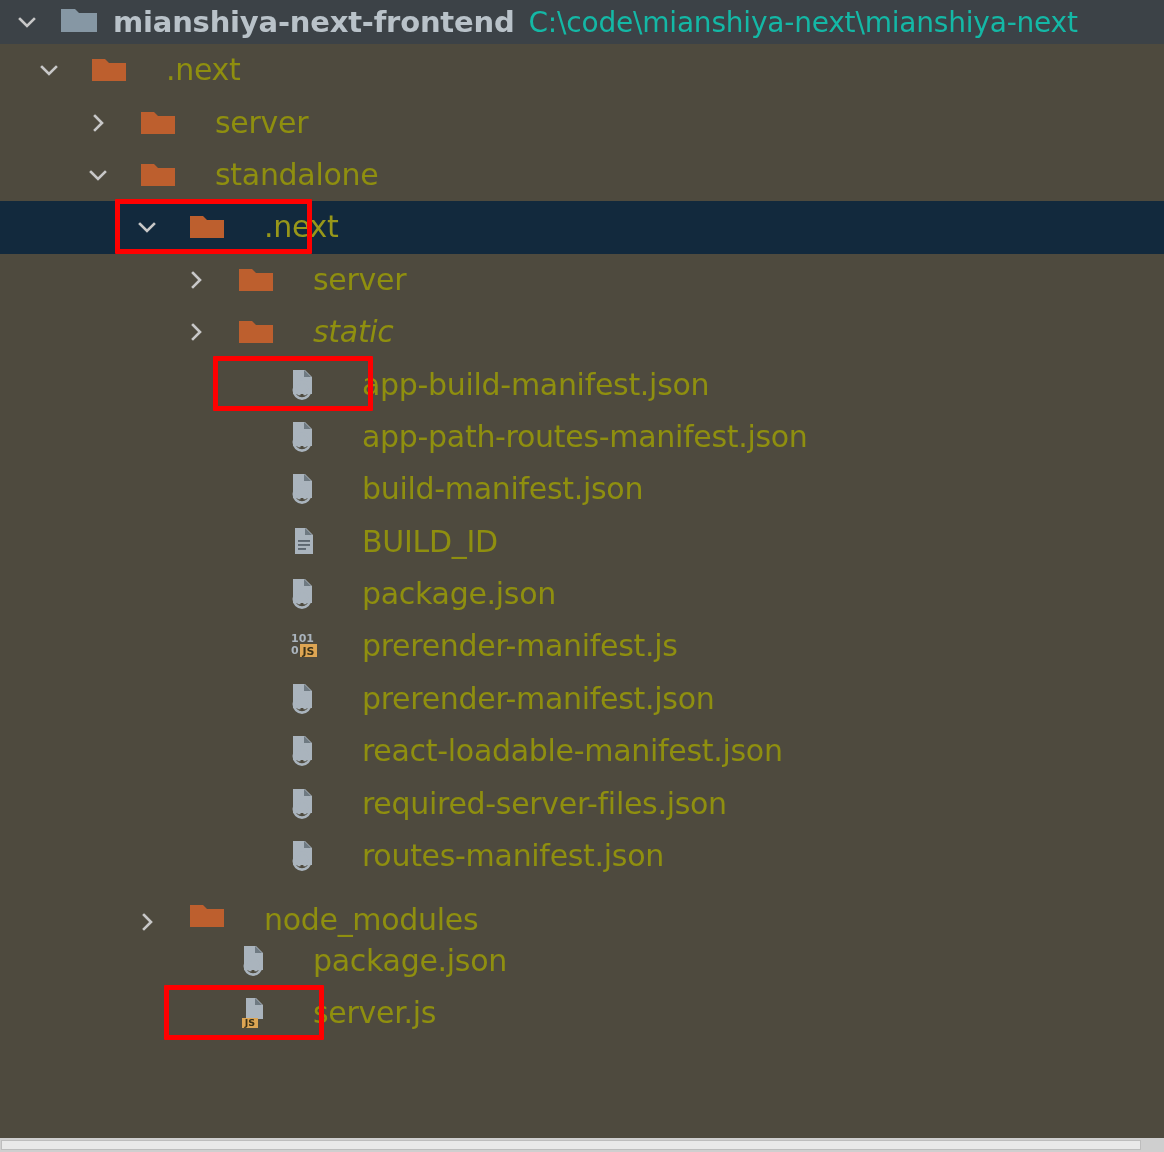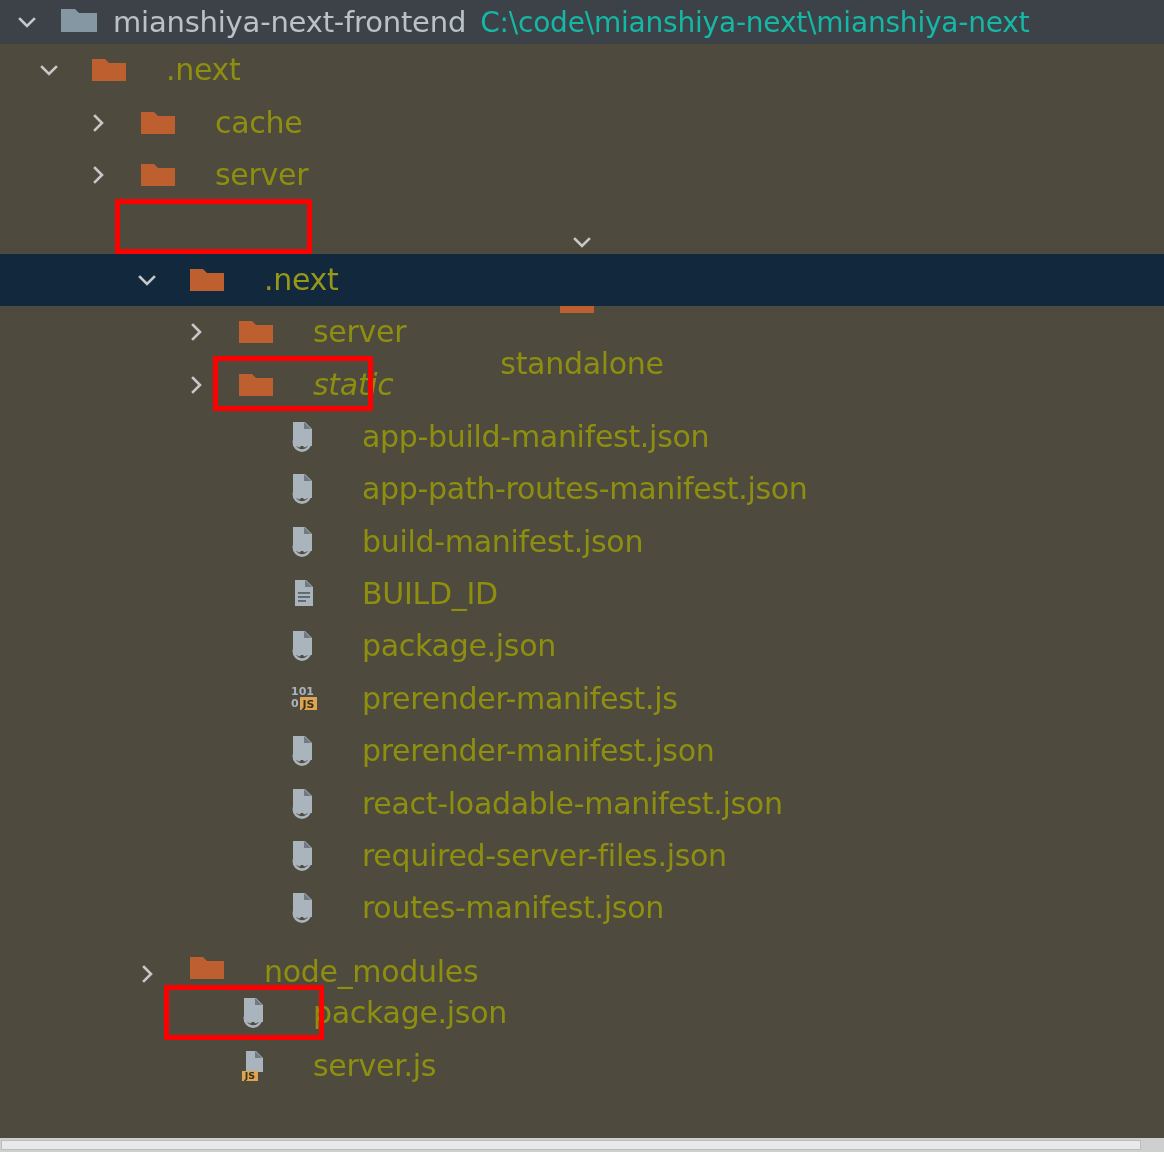--- a/index.html
+++ b/index.html
@@ -24,21 +24,21 @@
     display: flex;
     align-items: center;
     white-space: nowrap;
     overflow: hidden;
   }
   #header .chev { margin-left: 14px; }
   #header .root-icon { margin-left: 20px; }
   #header .root-name {
     margin-left: 15px;
     font-size: 29px;
-    font-weight: normal;
+    font-weight: bold;
     color: #b9c2c9;
     letter-spacing: -0.2px;
   }
   #header .root-path {
     margin-left: 14px;
     font-size: 28px;
     color: #14b8a6;
     letter-spacing: -0.2px;
   }
 
@@ -153,37 +153,23 @@
       <span class="chev">
         <svg width="26" height="26" viewBox="0 0 26 26">
           <polyline points="10,6 17,13 10,20" fill="none" stroke="#c8c8c8" stroke-width="2.6" stroke-linecap="square" stroke-linejoin="miter"></polyline>
         </svg>
       </span>
       <span class="icon">
         <svg width="36" height="28" viewBox="0 0 36 28">
           <path d="M1 3 h13 l4 4 h17 v18 H1 Z" fill="#bd5f2e"></path>
         </svg>
       </span>
-      <span class="label">cache</span>
-    </div>
-    <div class="row" style="height: 52.4px;">
-      <span class="indent" style="width:57px"></span>
-      <span class="chev">
-        <svg width="26" height="26" viewBox="0 0 26 26">
-          <polyline points="10,6 17,13 10,20" fill="none" stroke="#c8c8c8" stroke-width="2.6" stroke-linecap="square" stroke-linejoin="miter"></polyline>
-        </svg>
-      </span>
-      <span class="icon">
-        <svg width="36" height="28" viewBox="0 0 36 28">
-          <path d="M1 3 h13 l4 4 h17 v18 H1 Z" fill="#bd5f2e"></path>
-        </svg>
-      </span>
       <span class="label">server</span>
     </div>
-    <div class="row" style="height: 52.4px; flex-direction: column;">
+    <div class="row" style="height: 52.4px;">
       <span class="indent" style="width:57px"></span>
       <span class="chev">
         <svg width="26" height="26" viewBox="0 0 26 26">
           <polyline points="6,10 13,17 20,10" fill="none" stroke="#c8c8c8" stroke-width="2.6" stroke-linecap="square" stroke-linejoin="miter"></polyline>
         </svg>
       </span>
       <span class="icon">
         <svg width="36" height="28" viewBox="0 0 36 28">
           <path d="M1 3 h13 l4 4 h17 v18 H1 Z" fill="#bd5f2e"></path>
         </svg>

